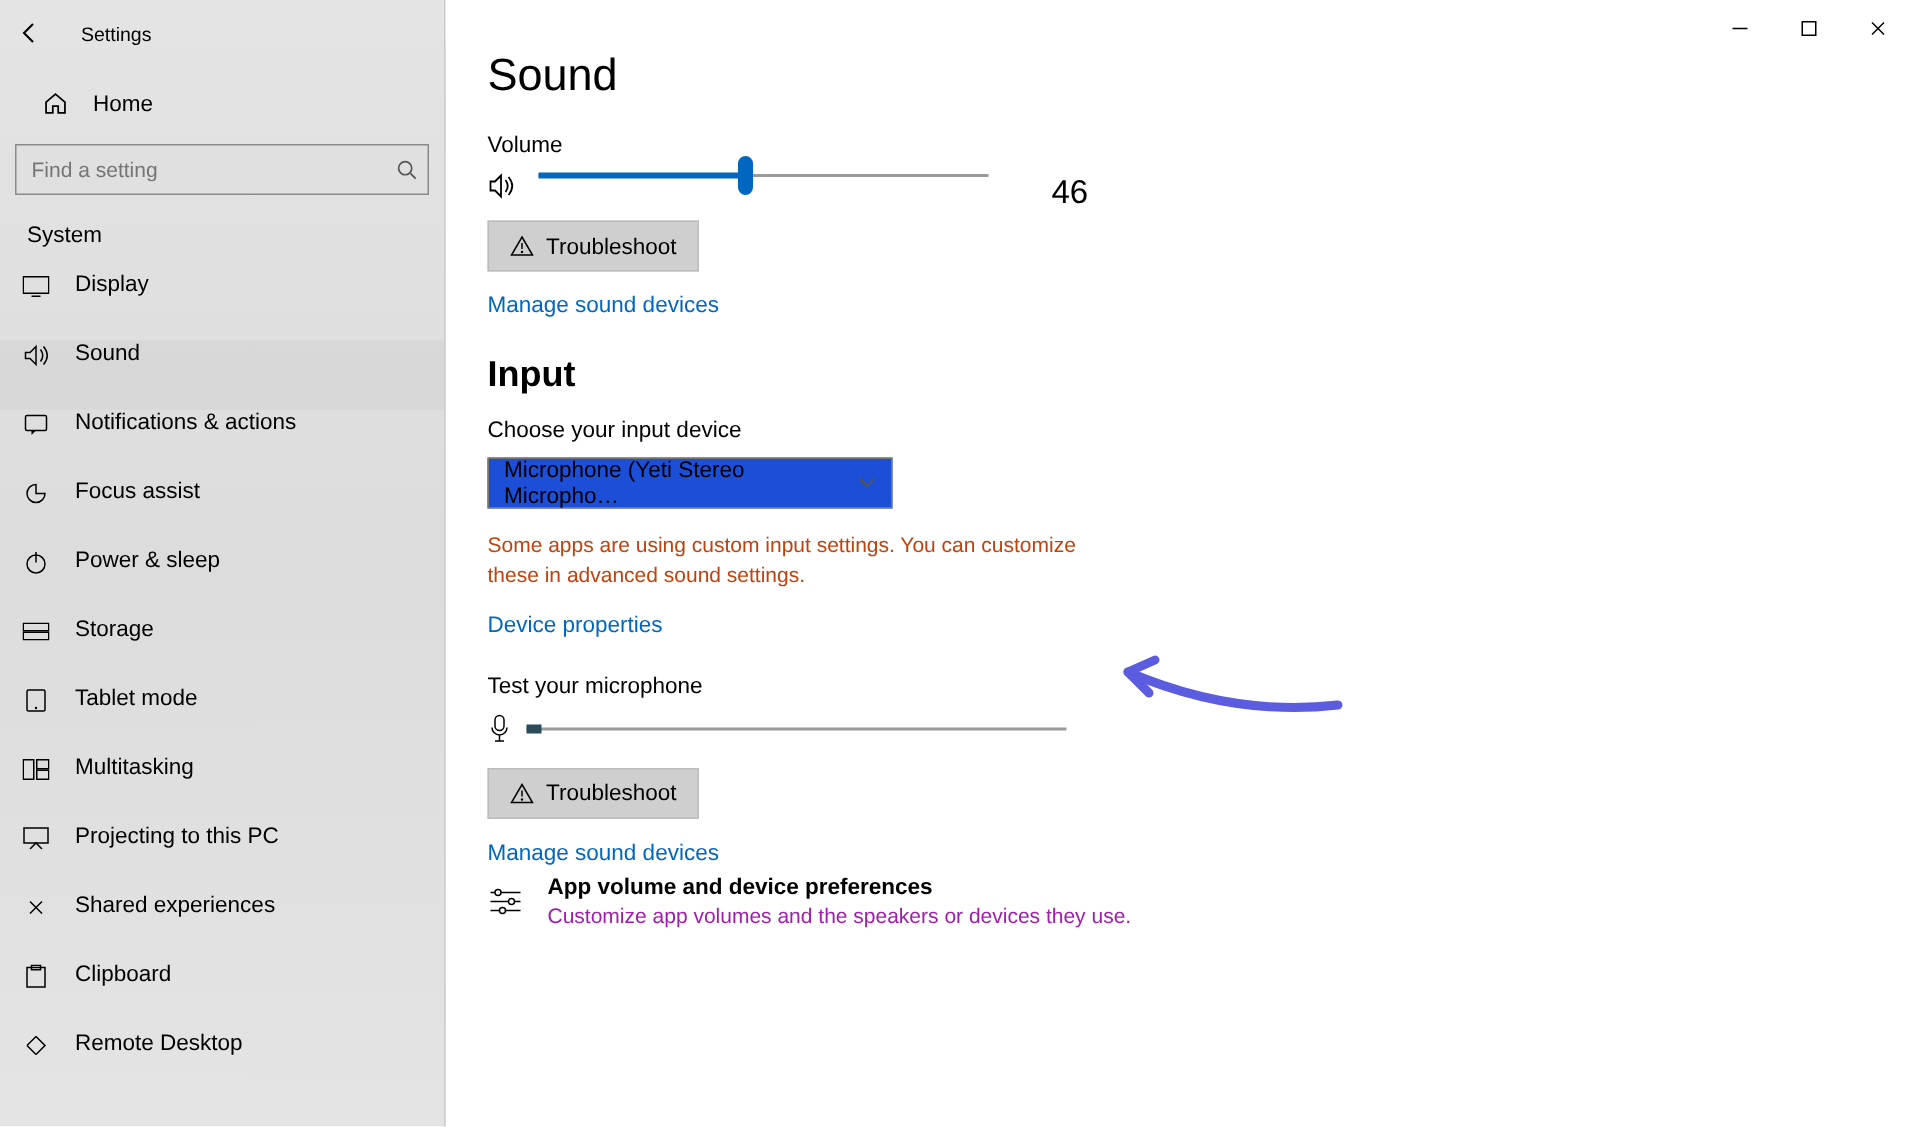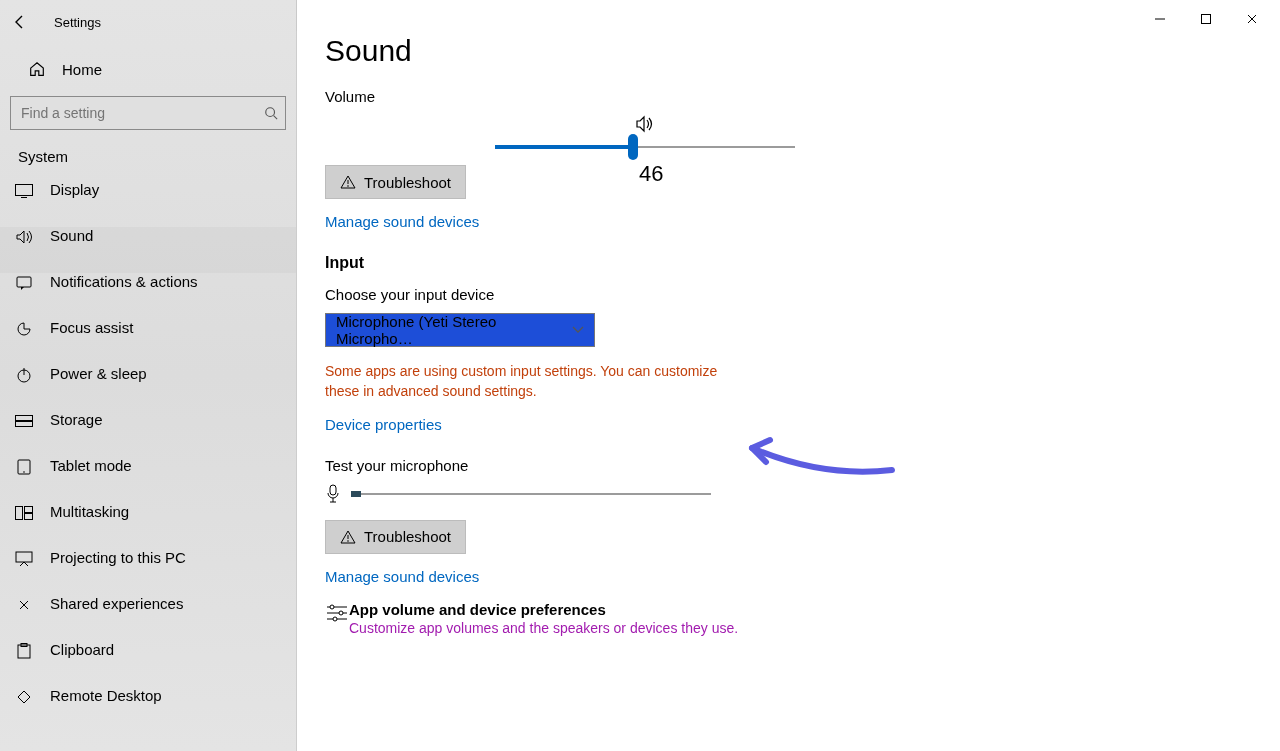--- a/index.html
+++ b/index.html
@@ -19,39 +19,39 @@
   .group-label { font-weight: 400; font-size: 15px; padding: 14px 14px 6px 18px; color: #000; }
   .nav { margin-top: 10px; display: flex; flex-direction: column; }
   .nav-item { display: flex; align-items: flex-start; height: 46px; padding: 0 14px; cursor:pointer; }
   .nav-item .ico { width: 20px; height: 20px; display:flex; align-items:center; justify-content:center; color:#333; }
   .nav-item .lbl { margin-left: 16px; font-size: 15px; color: #000; }
   .nav-item.active { background: rgba(0,0,0,0.03); }
   
   .content { flex: 1; position: relative; padding: 24px 28px 0 28px; display:flex; }
   .main { width: 640px; }
   h1.page-title { font-weight: 400; font-size: 30px; margin-top: 10px; margin-bottom: 20px; }
-  h2.sec { font-weight: 600; font-size: 16px; margin-top: 18px; margin-bottom: 14px; }
+  h2.sec { font-weight: 600; font-size: 24px; margin-top: 18px; margin-bottom: 14px; }
   .lbl-sm { font-size: 15px; color: #000; margin-bottom: 10px; }
-  .vol-row { display:flex; align-items:center; gap: 14px; margin-bottom: 18px; height: 32px; flex-direction: column; }
+  .vol-row { display:flex; align-items:flex-start; gap: 14px; height: 32px; }
   .vol-row .speaker-ico { color:#000; }
   .slider { position: relative; width: 300px; height: 4px; }
   .track { position:absolute; left:0; right:0; top:50%; transform:translateY(-50%); height:2px; background:#9b9b9b; }
   .fill  { position:absolute; left:0; top:50%; transform:translateY(-50%); height:4px; background:#0067c0; }
   .thumb { position:absolute; top:50%; transform:translate(-50%,-50%); width:10px; height:26px; border-radius:5px; background:#0067c0; cursor:pointer; }
   .vol-num { font-size: 22px; color:#000; margin-left: 28px; min-width:40px; }
   .btn { display:inline-flex; align-items:center; gap:8px; height:34px; padding:0 14px; background:#cfcfcf; border:1px solid #bcbcbc; font-size:15px; cursor:pointer; }
   .link { color:#0067c0; font-size:15px; cursor:pointer; display:inline-block; margin-top:14px; margin-bottom:6px; }
   .select { display:inline-flex; align-items:center; justify-content:space-between; width:270px; height:34px; padding:0 10px; border:1px solid #777; font-size:15px; background:#1d4ed8; cursor:pointer; }
   .select .chev { color:#555; }
   .hint { color:#c2410c; font-size:14px; margin-top:14px; line-height:1.45; max-width:400px; }
   .mic-row { display:flex; align-items:center; gap:10px; margin-top:10px; }
   .mic-bar { position:relative; width:360px; height:4px; }
   .mic-bar .track { height:2px; }
   .mic-bar .fill { width:10px; height:6px; background:#2b4a5a; }
-  .adv-row { display:flex; align-items:flex-start; gap:0; margin-top:10px; }
+  .adv-row { display:flex; align-items:center; gap:16px; }
   .adv-row .ico { margin-top:2px; }
   .adv-title { font-weight:600; font-size:15px; }
   .adv-sub { color:#a21caf; font-size:14px; margin-top:2px; }
   
   .winctrl { position:absolute; top:4px; right:6px; display:flex; gap:2px; }
   .winctrl .wc { width:44px; height:30px; display:flex; align-items:center; justify-content:center; cursor:pointer; color:#000; }
   
   .annot { position:absolute; left:445px; top:430px; pointer-events:none; }
   
   .sidebar .nav { position: relative; }

